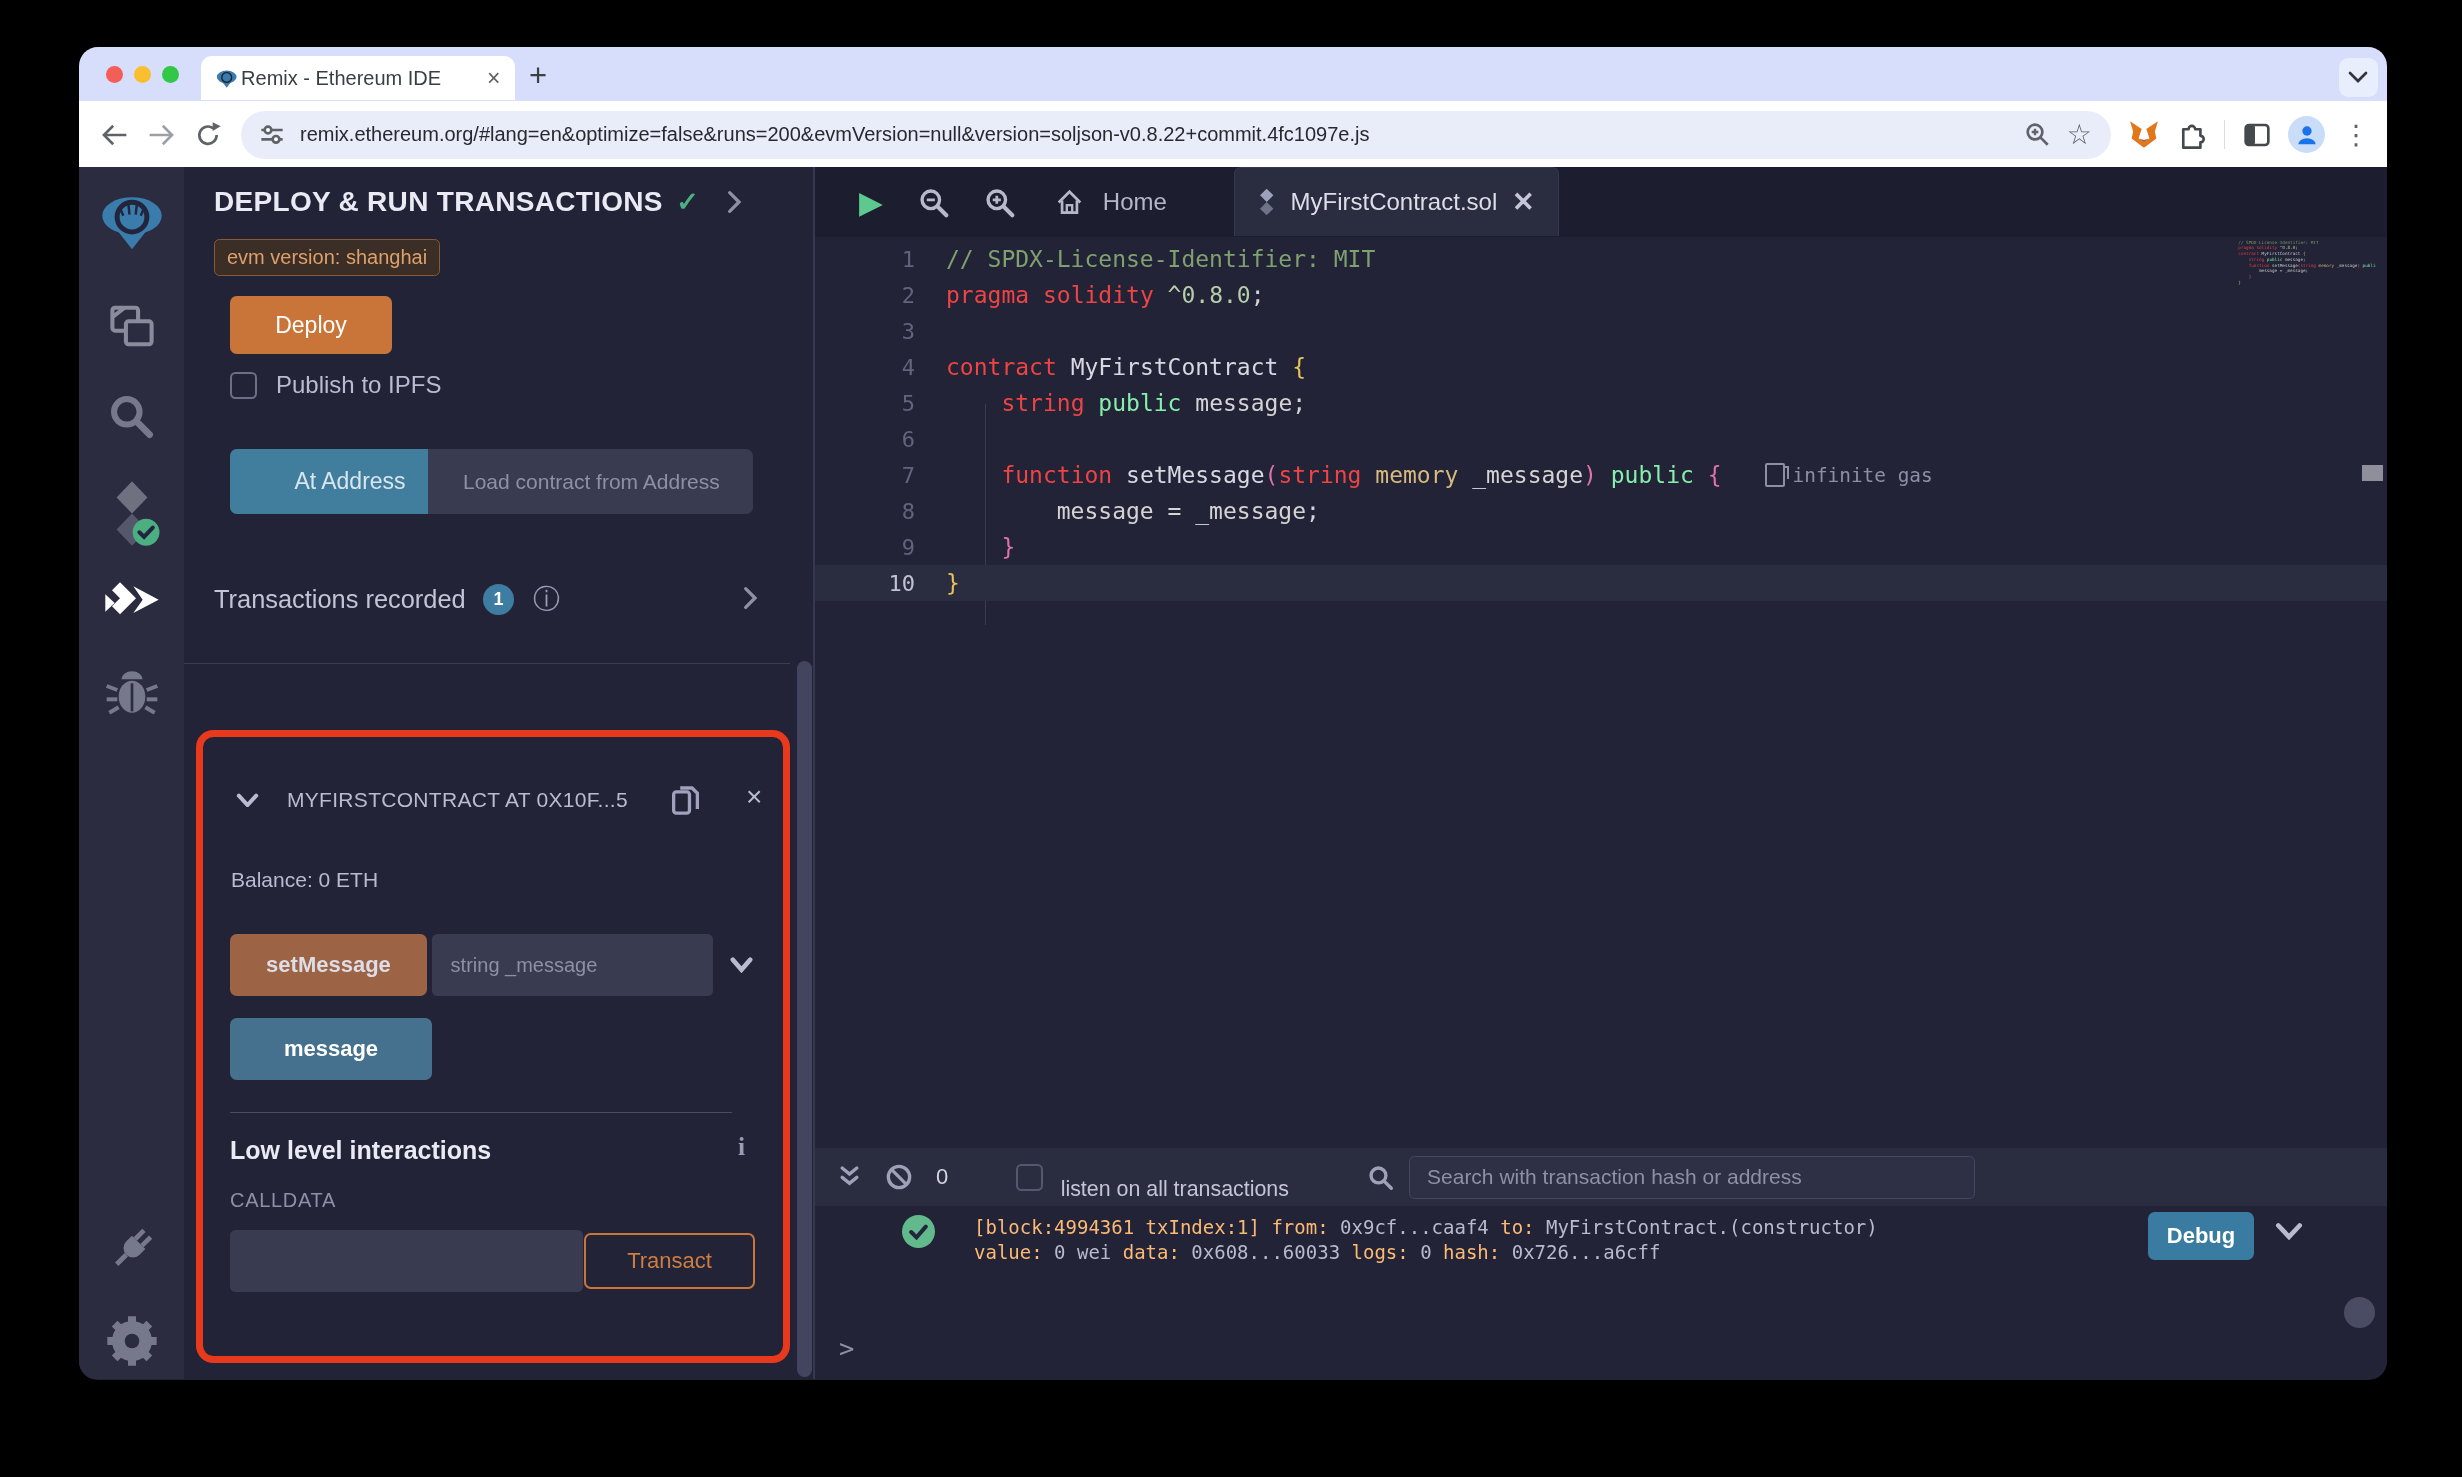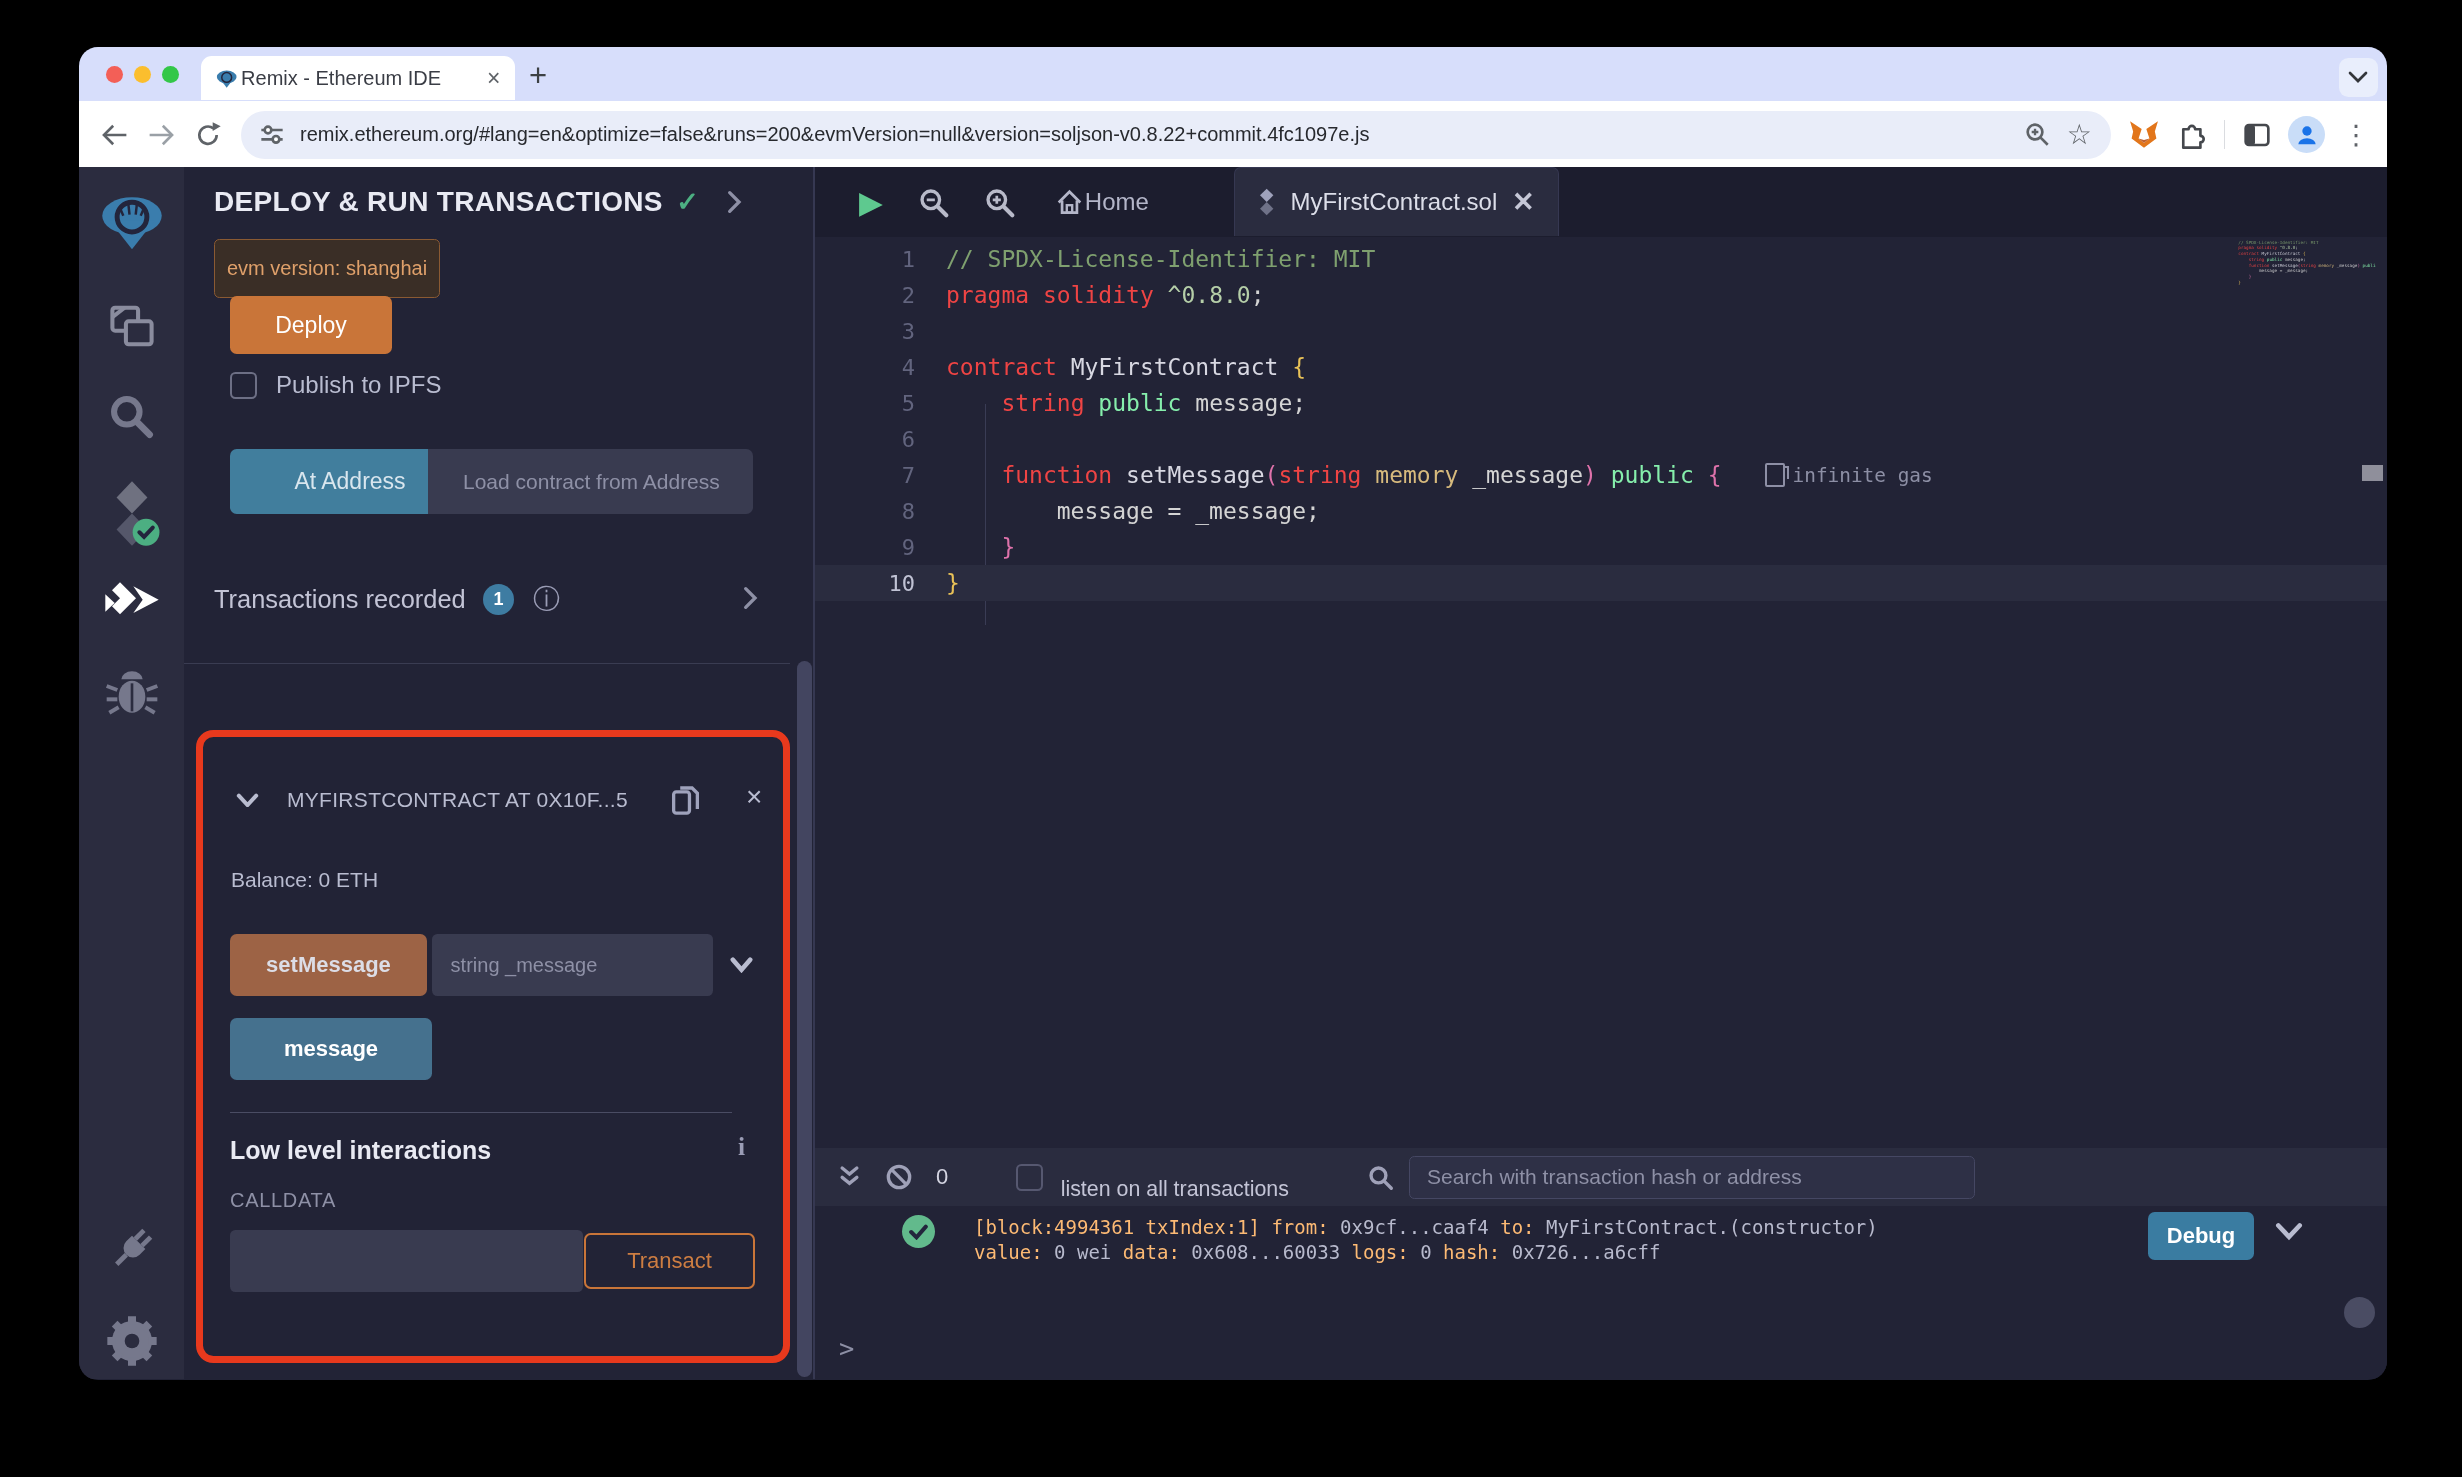--- a/index.html
+++ b/index.html
@@ -30,21 +30,21 @@
   #content{position:absolute;left:0;top:120px;width:100%;height:1212px;display:flex;}
   
   #iconpanel{width:105px;background:#2b2c3f;position:relative;flex:none;}
   .sideic{position:absolute;left:0;width:105px;display:flex;justify-content:center;}
   
   #sidepanel{width:629px;background:#222336;position:relative;flex:none;border-right:2.7px solid #363852;}
   #sp-header{position:absolute;left:30px;top:19px;width:575px;display:flex;align-items:center;}
   #sp-title{font-size:28px;font-weight:600;color:#e9eaf3;letter-spacing:0.3px;}
   #sp-check{font-size:27px;color:#4caf82;font-weight:bold;margin-left:13.4px;}
   #sp-chevron{position:absolute;right:47px;top:4px;}
-  #evm-badge{position:absolute;left:30px;top:72px;background:#3a2e26;border:1.3px solid #8a5a33;border-radius:5.4px;color:#dfa06a;font-size:20px;padding:17px 12px;}
+  #evm-badge{position:absolute;left:30px;top:72px;background:#3a2e26;border:1.3px solid #8a5a33;border-radius:5.4px;color:#dfa06a;font-size:20px;padding:6px 12px;}
   #deploy-btn{position:absolute;left:46px;top:129px;width:162px;height:58px;background:#c97539;border:none;border-radius:6.7px;color:#fff;font-size:23px;font-family:inherit;}
   #publish-row{position:absolute;left:46px;top:204px;display:flex;align-items:center;gap:19px;}
   .checkbox{width:27px;height:27px;border:2px solid #6d6f85;border-radius:5.4px;background:transparent;box-sizing:border-box;}
   #publish-label{font-size:24px;color:#b9bcd0;}
   #ataddr-row{position:absolute;left:46px;top:282px;width:523px;height:65px;display:flex;}
   #ataddr-btn{width:198px;background:#417e9d;border:none;border-radius:6.7px 0 0 6.7px;color:#d9e6ee;font-size:23px;font-family:inherit;padding-left:48px;}
   #ataddr-input{flex:1;background:#393b50;border:none;border-radius:0 6.7px 6.7px 0;color:#8e90a6;font-size:21px;padding-left:35px;font-family:inherit;}
   #ataddr-input::placeholder{color:#8e90a6;}
   #txrec-row{position:absolute;left:30px;top:414px;width:575px;display:flex;align-items:center;}
   #txrec-label{font-size:25.4px;color:#c3c4d6;}
@@ -74,21 +74,21 @@
   #calldata-label{position:absolute;left:46px;top:1022px;font-size:20px;color:#8e90a6;letter-spacing:0.7px;}
   #calldata-row{position:absolute;left:46px;top:1064px;width:525px;height:60px;display:flex;align-items:center;}
   #calldata-input{width:349px;height:60px;background:#393b50;border:none;border-radius:5.4px;font-family:inherit;}
   #transact-btn{margin-left:1.3px;width:171px;height:56px;background:transparent;border:2px solid #c97539;border-radius:6.7px;color:#cd7d42;font-size:22px;font-family:inherit;}
   #sp-scrollthumb{position:absolute;right:1.3px;top:494px;width:14.7px;height:716px;border-radius:7.4px;background:#434560;}
   
   #main{flex:1;display:flex;flex-direction:column;min-width:0;}
   #edtabbar{height:70px;background:#1c1d2e;display:flex;align-items:center;flex:none;position:relative;}
   #play-btn{margin-left:44px;font-size:31px;color:#5ec98f;line-height:1;}
   .edtool{margin-left:35px;}
-  #home-tab{margin-left:41px;display:flex;align-items:center;gap:2px;color:#b4b6c9;font-size:24px;}
+  #home-tab{margin-left:41px;display:flex;align-items:center;gap:20px;color:#b4b6c9;font-size:24px;}
   #active-tab{position:absolute;left:419px;top:0;width:325px;height:69px;background:#2a2c3f;border:1.3px solid #363852;border-bottom:none;border-radius:6.7px 6.7px 0 0;display:flex;align-items:center;justify-content:center;gap:14.7px;box-sizing:border-box;}
   #active-tab-title{color:#dcdee9;font-size:24px;}
   #active-tab-close{color:#c5c7d6;font-size:27px;font-weight:bold;}
   #editor{flex:1;position:relative;background:#222336;overflow:hidden;}
   #code-lines{position:absolute;left:0;top:4px;width:100%;}
   .code-row{height:36px;display:flex;align-items:center;font-family:"DejaVu Sans Mono",monospace;font-size:23px;white-space:pre;}
   .code-row.active{background:#2a2c3f;}
   .ln{width:100px;flex:none;text-align:right;padding-right:31px;color:#62647e;font-size:22px;}
   .code-row.active .ln{color:#c0c2d4;}
   .cl{white-space:pre;}

